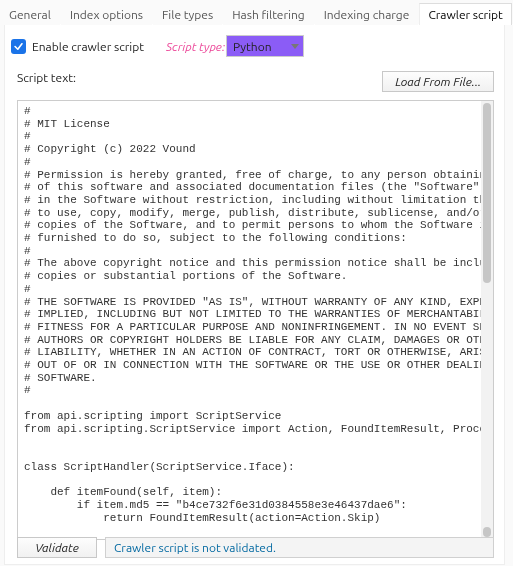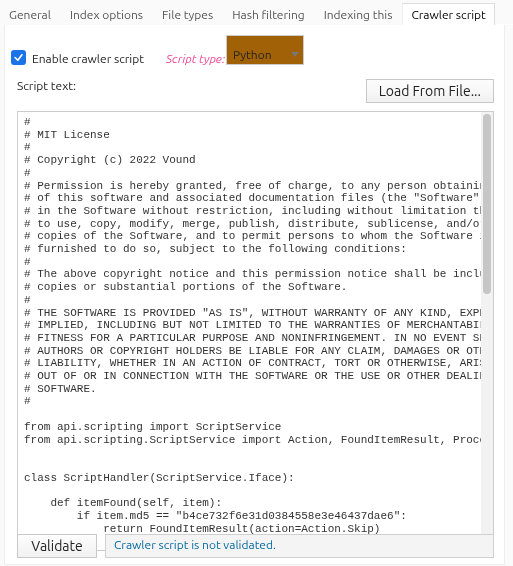--- a/index.html
+++ b/index.html
@@ -40,61 +40,62 @@
     border: 1px solid #eee;
     border-top: none;
     width: 501px;
     height: 540px;
     margin-left: 4px;
     box-sizing: border-box;
     position: relative;
   }
   .row1 {
     display: flex;
-    align-items: flex-end;
+    align-items: center;
     padding: 10px 10px 6px 6px;
   }
   .chk {
     width: 15px; height: 15px;
     border-radius: 3px;
     background: #1a73e8;
     display: flex; align-items: center; justify-content: center;
     margin-right: 6px;
   }
   .chk svg { width: 11px; height: 11px; }
   .enable-lbl { margin-right: 22px; }
   .type-lbl { margin-right: 1px; color: #ec4899; font-style: italic; }
   .combo {
     display: flex; align-items: center;
     border: 1px solid #ccc;
-    background: #a16207;
+    background: #8b5cf6;
     height: 20px;
-    padding: 8px 4px 0 6px;
+    padding: 0 4px 0 6px;
     width: 66px;
     justify-content: space-between;
   }
   .combo .tri {
     width: 0; height: 0;
     border-left: 4px solid transparent;
     border-right: 4px solid transparent;
     border-top: 5px solid #777;
   }
   .row2 {
     display: flex;
     align-items: flex-start;
     justify-content: space-between;
     padding: 8px 10px 4px 12px;
   }
   .btn {
     border: 1px solid #c8c8c8;
     background: linear-gradient(#fdfdfd,#f1f1f1);
     padding: 3px 12px;
-    font-size: 14px;
+    font-size: 12px;
     cursor: default;
     color: #222;
+    font-style: italic;
   }
   .code-area {
     margin: 4px 10px 0 12px;
     border: 1px solid #ccc;
     height: 440px;
     background: #fff;
     position: relative;
     box-sizing: border-box;
   }
   .code-inner {
@@ -148,21 +149,21 @@
   }
 </style>
 </head>
 <body>
 
 <div class="tabs">
   <div class="tab">General</div>
   <div class="tab">Index options</div>
   <div class="tab">File types</div>
   <div class="tab">Hash filtering</div>
-  <div class="tab">Indexing this</div>
+  <div class="tab">Indexing charge</div>
   <div class="tab active">Crawler script</div>
 </div>
 
 <div class="panel">
 
   <div class="row1">
     <div class="chk">
       <svg viewBox="0 0 16 16">
           <path d="M3 8 L7 12 L13 4" stroke="#fff" stroke-width="2.3" fill="none" stroke-linecap="round" stroke-linejoin="round"></path>
         </svg>

